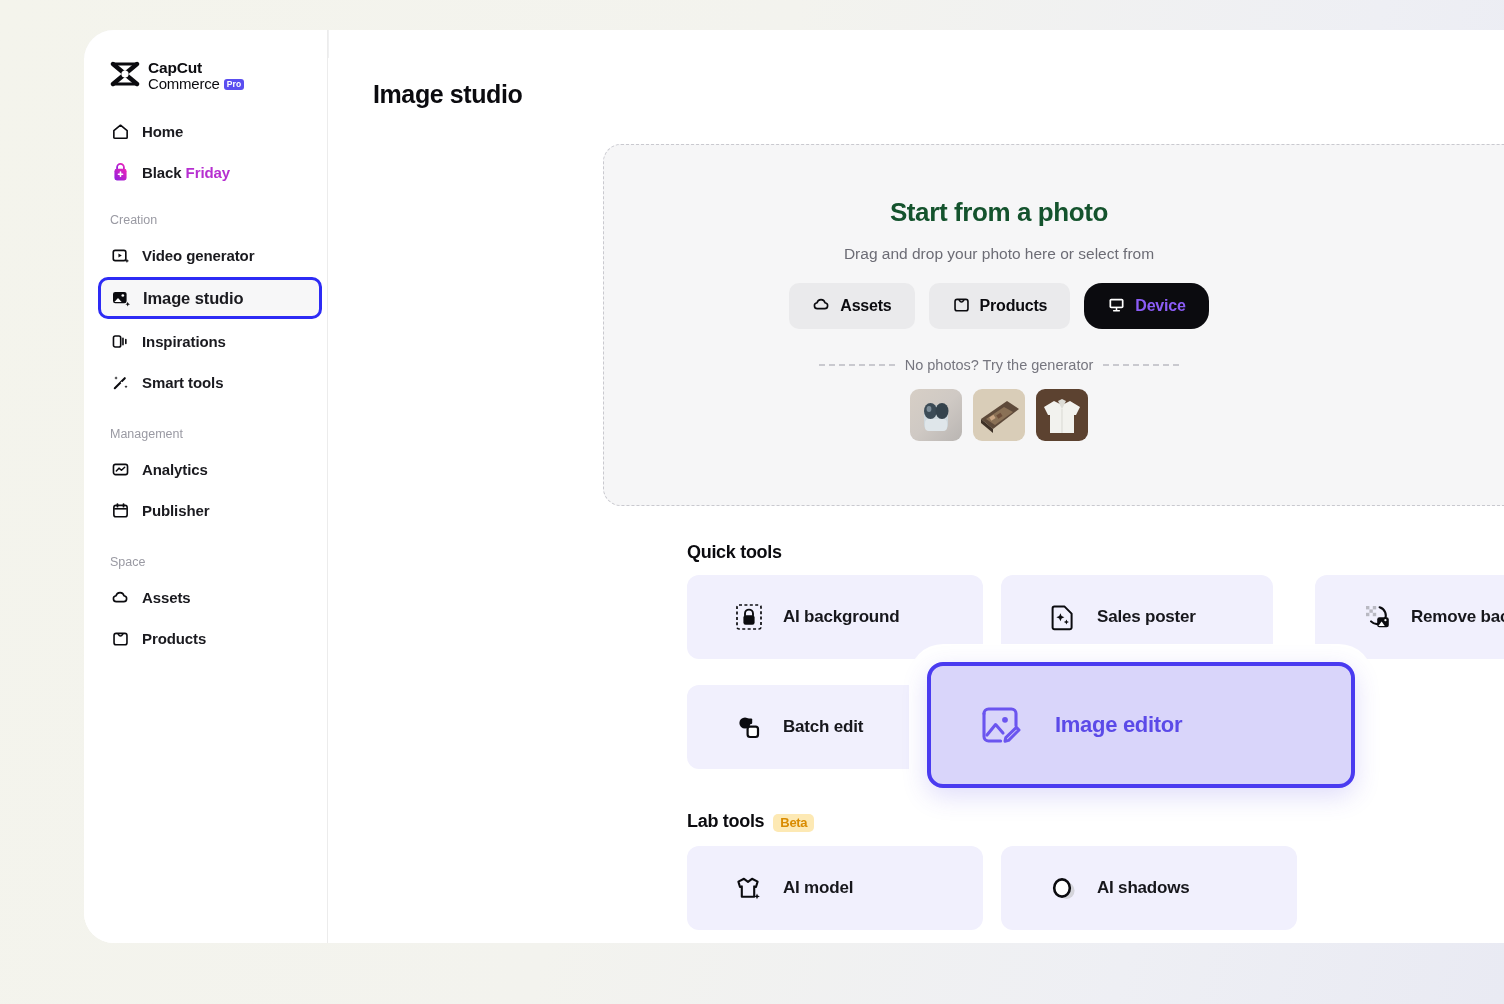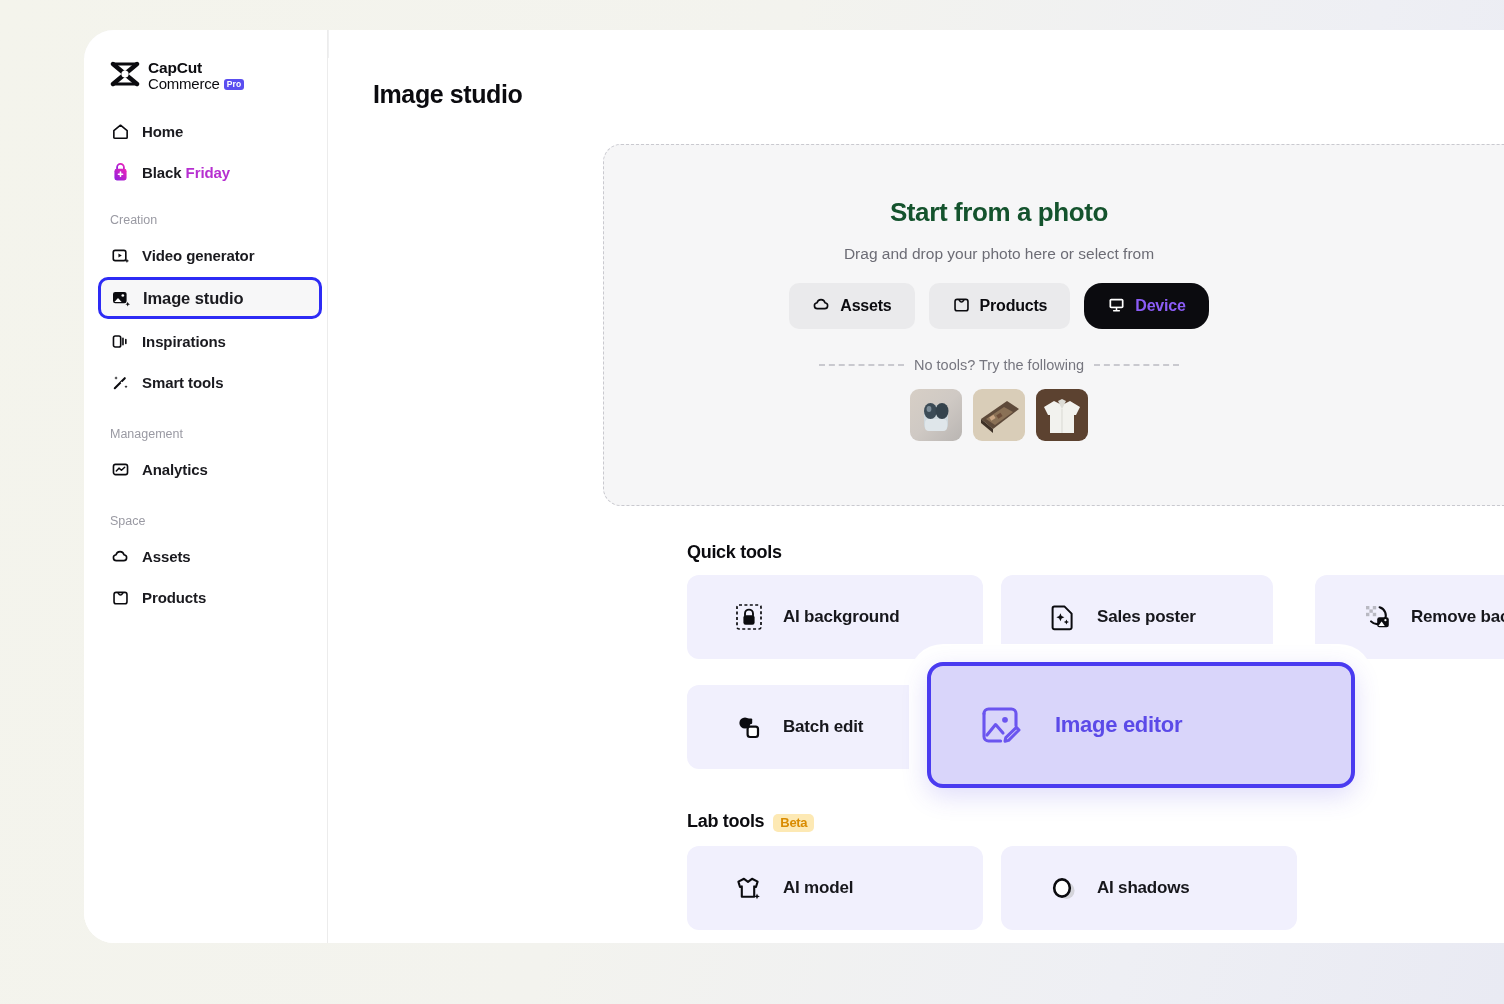--- a/index.html
+++ b/index.html
@@ -384,20 +384,30 @@
       <div class="nav-item">
         <span class="nav-icon">
           <svg width="19" height="19" viewBox="0 0 20 20" fill="none">
             <rect x="2.6" y="4.6" width="14.8" height="10.8" rx="2.2" stroke="#0b0b0f" stroke-width="1.7"></rect>
             <path d="M5.6 11.6 L8.4 8.6 L11 10.8 L14.4 7.6" stroke="#0b0b0f" stroke-width="1.6" stroke-linecap="round" stroke-linejoin="round"></path>
           </svg>
         </span>
         <span class="nav-label">Analytics</span>
       </div>
 
+      <div class="nav-item">
+        <span class="nav-icon">
+          <svg width="19" height="19" viewBox="0 0 20 20" fill="none">
+            <rect x="3" y="4.6" width="14" height="12" rx="2.2" stroke="#0b0b0f" stroke-width="1.7"></rect>
+            <path d="M3.4 8.2h13.2" stroke="#0b0b0f" stroke-width="1.7"></path>
+            <path d="M6.8 3.2v2.8M13.2 3.2v2.8" stroke="#0b0b0f" stroke-width="1.9" stroke-linecap="round"></path>
+          </svg>
+        </span>
+        <span class="nav-label">Publisher</span>
+      </div>
     </div>
 
     <div class="nav-group" style="margin-top:26px;">
       <div class="nav-heading">Space</div>
 
       <div class="nav-item">
         <span class="nav-icon">
           <svg width="19" height="19" viewBox="0 0 20 20" fill="none">
             <path d="M5.6 14.4a3.1 3.1 0 0 1-0.3-6.18 4.3 4.3 0 0 1 8.4 0 3.1 3.1 0 0 1-0.3 6.18z" stroke="#0b0b0f" stroke-width="1.7" stroke-linejoin="round"></path>
           </svg>
@@ -453,21 +463,21 @@
                 <rect x="4.4" y="5.8" width="11.2" height="6.4" fill="#0b0b0f"></rect>
                 <path d="M10 14v2.4M7 16.6h6" stroke="#fff" stroke-width="1.6" stroke-linecap="round"></path>
               </svg>
             </span>
             <span>Device</span>
           </div>
         </div>
 
         <div id="hero-divider-row">
           <span class="dash-line"></span>
-          <span id="hero-divider-text">No tools? Try the following</span>
+          <span id="hero-divider-text">No photos? Try the generator</span>
           <span class="dash-line"></span>
         </div>
 
         <div id="hero-thumbs">
           <div class="thumb">
             <svg width="52" height="52" viewBox="0 0 52 52">
               <defs>
                 <linearGradient id="eg" x1="0" y1="0" x2="1" y2="1">
                   <stop offset="0%" stop-color="#d7cfc6"></stop>
                     <stop offset="50%" stop-color="#cfc9c4"></stop>

